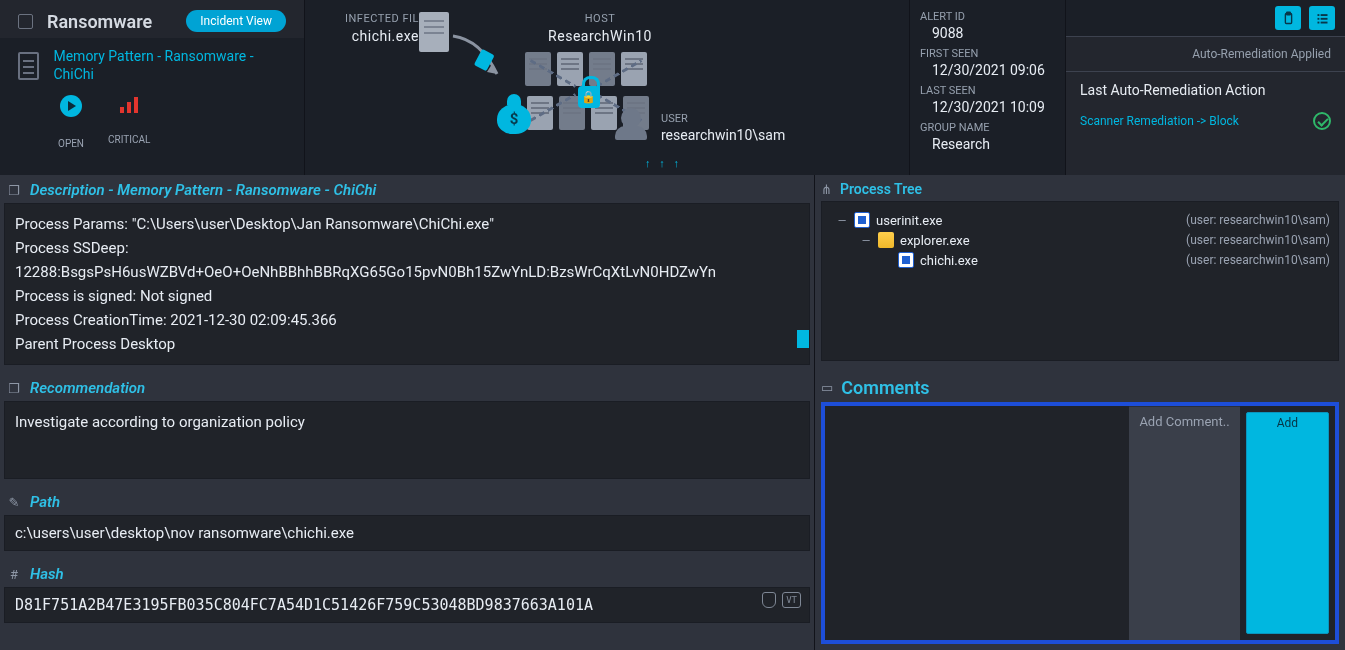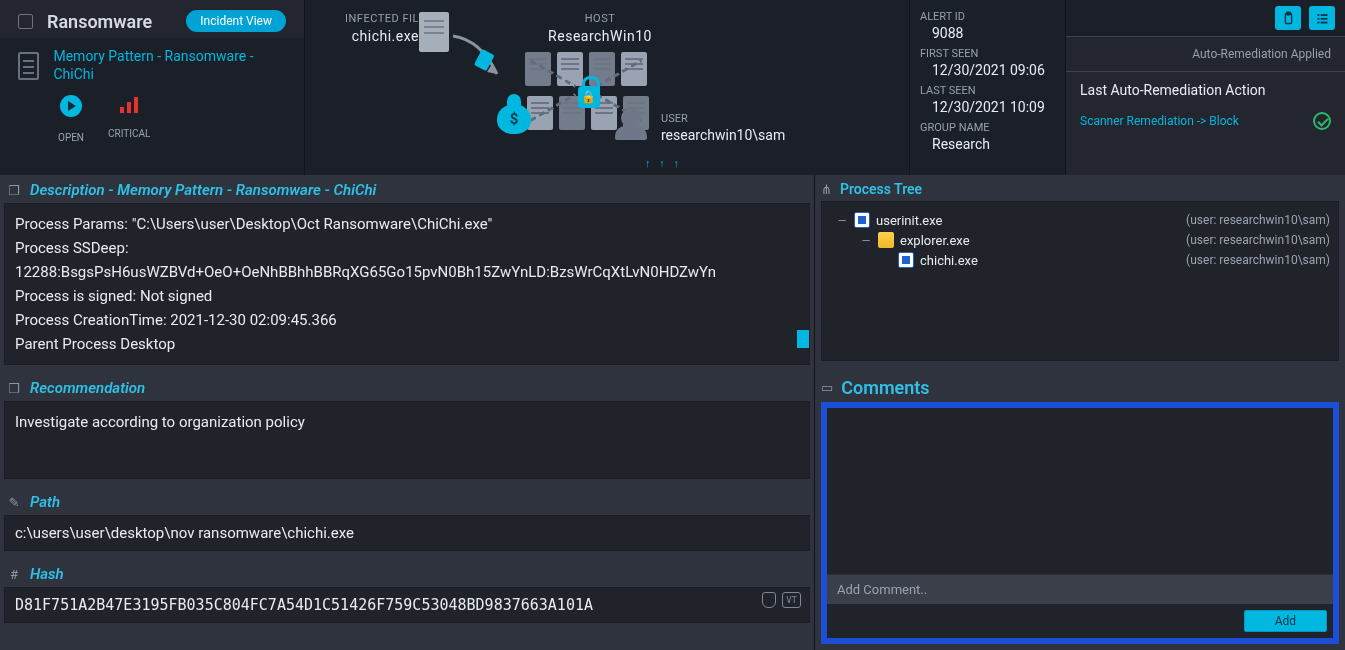--- a/index.html
+++ b/index.html
@@ -55,21 +55,21 @@
 .t-left .t2{
   display:flex;align-items:flex-start;gap:14px;padding:10px 14px 0 18px;
 }
 .doc-icon{width:22px;height:28px;border:2px solid #697080;border-radius:2px;position:relative;margin-top:4px;}
 .doc-icon::before,.doc-icon::after{content:"";position:absolute;left:3px;right:3px;height:2px;background:#697080;}
 .doc-icon::before{top:6px;} .doc-icon::after{top:12px;box-shadow:0 6px 0 #697080;}
 .mem-link{color:var(--cyan);font-size:14px;line-height:1.25;}
 .t-left .t3{
   display:flex;gap:24px;padding:12px 0 0 58px;
 }
-.badge{display:flex;flex-direction:column;align-items:center;gap:15px;font-size:10px;color:var(--text-dim);}
+.badge{display:flex;flex-direction:column;align-items:center;gap:21px;font-size:10px;color:var(--text-dim);}
 .play{width:22px;height:22px;border-radius:50%;background:var(--cyan);display:flex;align-items:center;justify-content:center;}
 .play::before{content:"";border-left:8px solid #0b2b3a;border-top:5px solid transparent;border-bottom:5px solid transparent;margin-left:2px;}
 .crit-icn{width:22px;height:18px;display:flex;align-items:flex-end;gap:3px;justify-content:center;}
 .crit-icn span{width:4px;background:var(--red);}
 .crit-icn span:nth-child(1){height:6px;}
 .crit-icn span:nth-child(2){height:11px;}
 .crit-icn span:nth-child(3){height:16px;}
 
 
 .t-center{
@@ -173,22 +173,22 @@
 .tnode .collapse{width:12px;color:#9aa3b2;font-size:11px;text-align:center;}
 .tnode .fic{width:16px;height:16px;margin:0 6px;border-radius:2px;}
 .fic.win{background:linear-gradient(#fff,#fff);border:1px solid #2060d0;position:relative;}
 .fic.win::after{content:"";position:absolute;inset:3px;background:#2060d0;}
 .fic.fold{background:linear-gradient(#ffcf4c,#f0b82a);}
 .tnode .name{color:#e7ecf3;}
 .tnode .user{margin-left:auto;color:#9aa3b2;font-size:12px;}
 
 .comments-h{display:flex;align-items:center;gap:8px;padding:6px 10px 4px 6px;}
 .comments-body{
-  background:var(--bg-deep);margin:0 6px 6px 6px;border:6px solid #1d4ed8;
-  display:flex;flex-direction:column;flex:1;min-height:190px;
+  background:var(--bg-deep);margin:0 6px 6px 6px;border:4px solid #1d4ed8;
+  display:flex;flex-direction:row;flex:1;min-height:190px;
 }
 .comments-gap{flex:1;}
 .cinput{
   background:#3a3f4a;color:#9aa3b2;font-size:13px;
   padding:7px 10px;border-top:1px solid #2b2e37;
 }
 .crow{display:flex;justify-content:flex-end;padding:6px;}
 .addbtn{
   background:var(--cyan);color:#063445;padding:3px 30px;border-radius:2px;font-size:12px;border:1px solid #0a95bd;
 }
@@ -314,21 +314,21 @@
 </div>
 
 <div class="main">
   <div class="mleft">
 
     <div class="sec-h">
       <div class="hic">❐</div>
       <div class="htxt">Description - Memory Pattern - Ransomware - ChiChi</div>
     </div>
     <div class="sec-body">
-      <div>Process Params: "C:\Users\user\Desktop\Oct Ransomware\ChiChi.exe"</div>
+      <div>Process Params: "C:\Users\user\Desktop\Jan Ransomware\ChiChi.exe"</div>
       <div>Process SSDeep:</div>
       <div style="word-break:break-all;">12288:BsgsPsH6usWZBVd+OeO+OeNhBBhhBBRqXG65Go15pvN0Bh15ZwYnLD:BzsWrCqXtLvN0HDZwYn</div>
       <div>Process is signed: Not signed</div>
       <div>Process CreationTime: 2021-12-30 02:09:45.366</div>
       <div>Parent Process Desktop</div>
       <div class="desc-scroll"></div>
     </div>
 
     <div class="sec-h">
       <div class="hic">❐</div>

